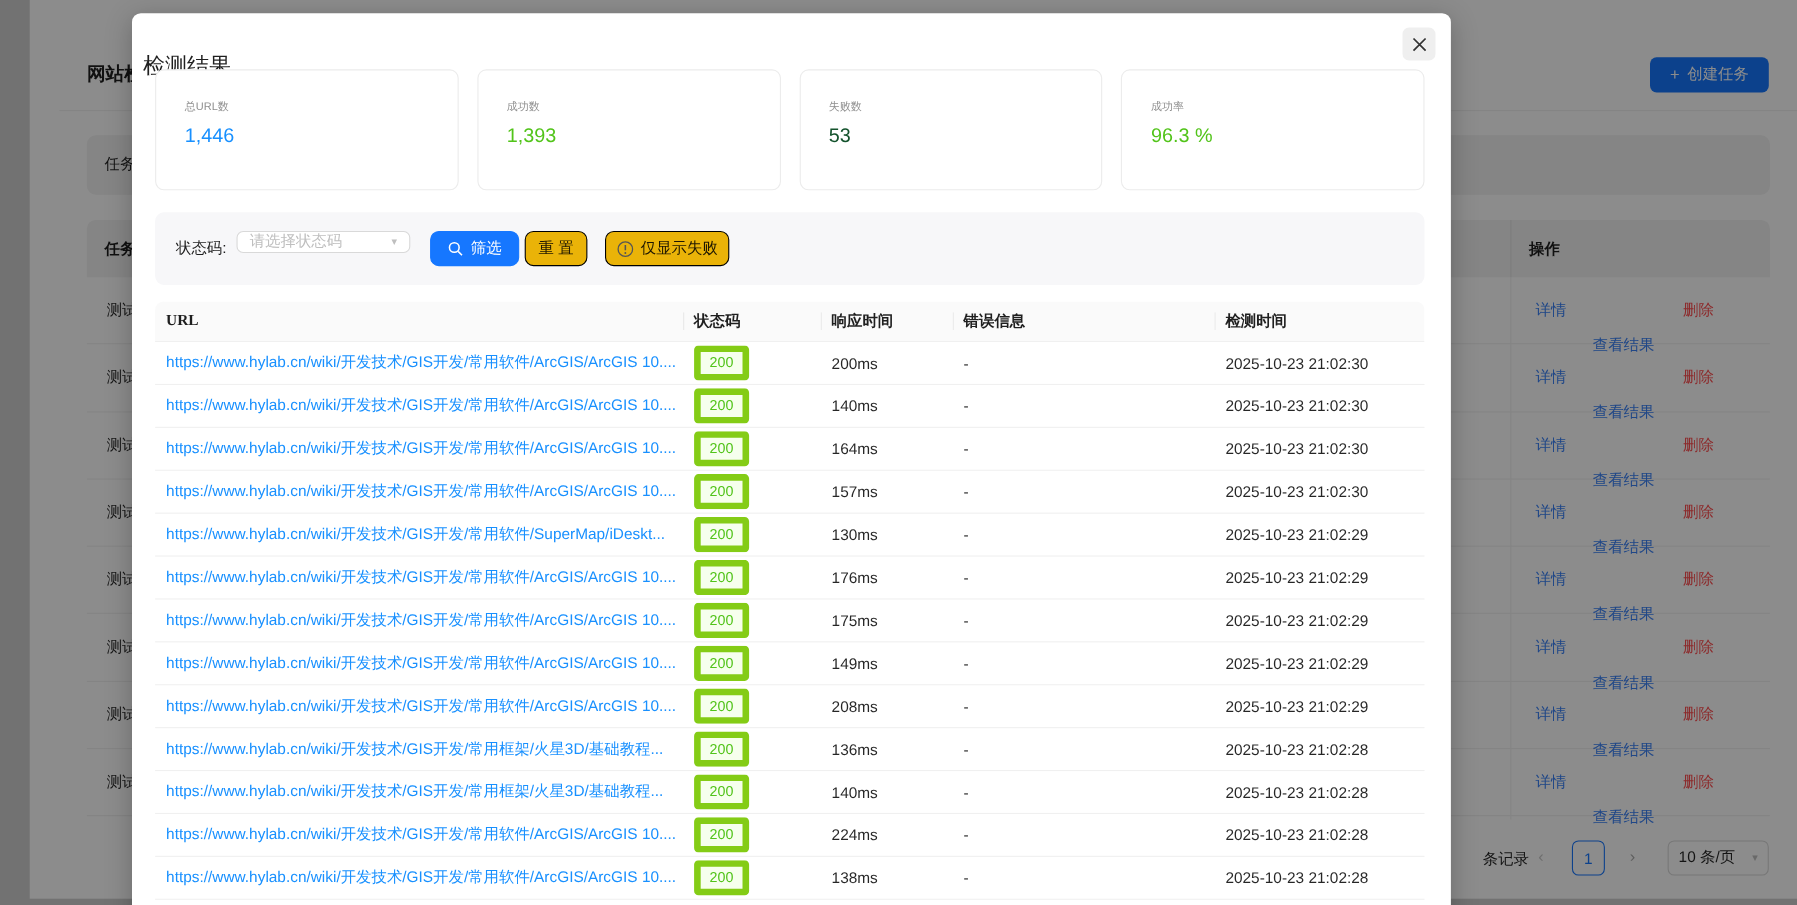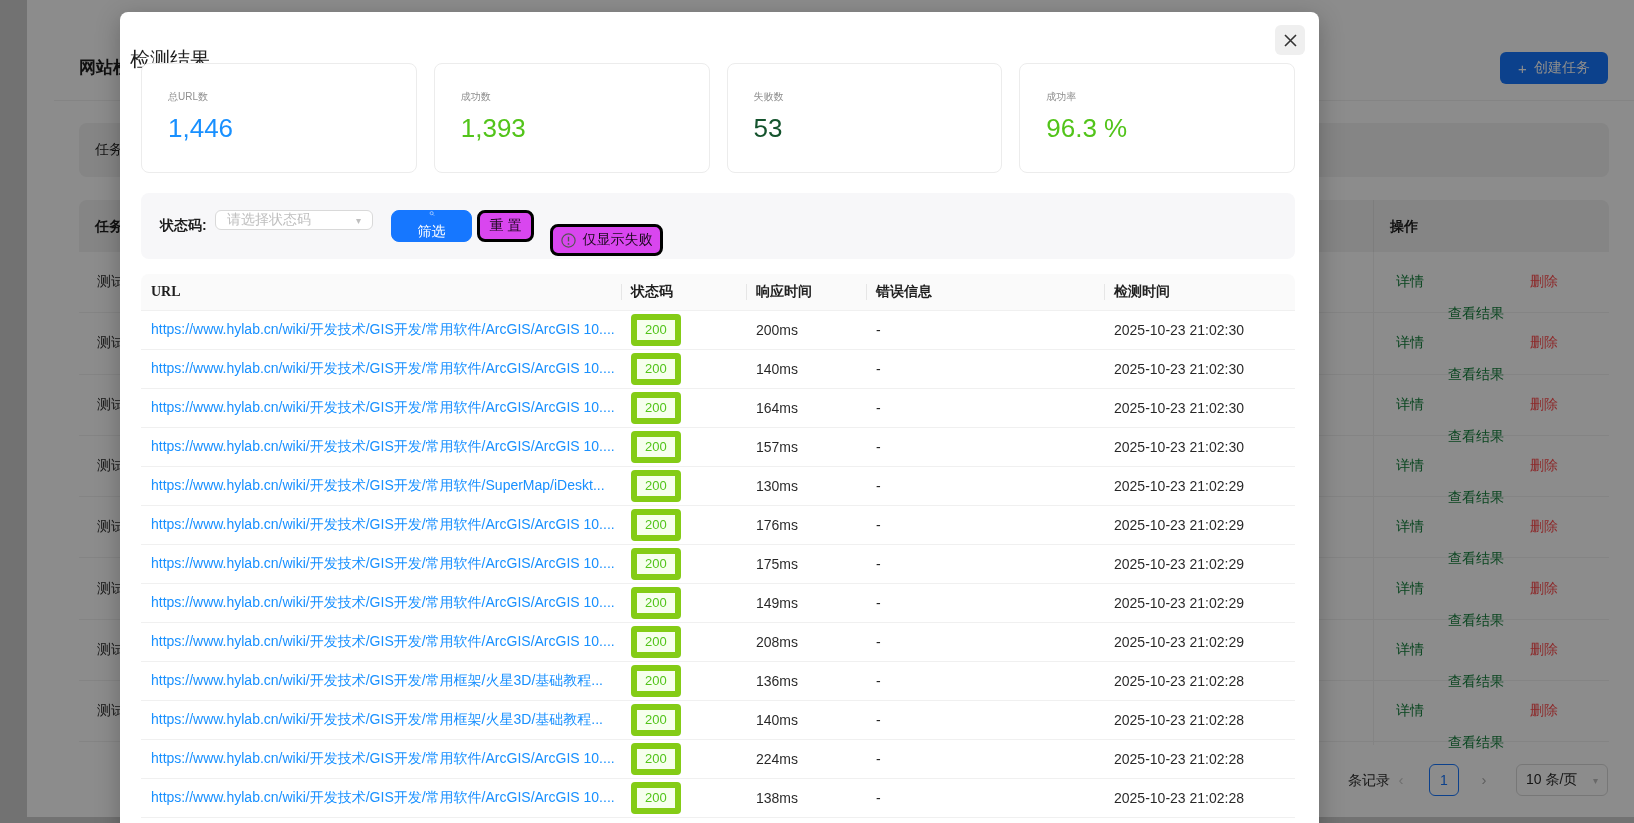--- a/index.html
+++ b/index.html
@@ -15,21 +15,21 @@
   .pg-divider { position:absolute; left:27px; top:100px; width:1607px; height:1px; background:#f0f0f0; }
   .pg-filterband { position:absolute; left:52px; top:123px; width:1530px; height:54px; background:#f2f2f2; border-radius:8px; display:flex; align-items:center; }
   .pg-filterband span { margin-left:16px; color:rgba(0,0,0,.85); }
   .pg-headband { position:absolute; left:52px; top:200px; width:1530px; height:52px; background:#f2f2f2; border-radius:8px 8px 0 0; }
   .pg-headband .name-h { position:absolute; left:16px; top:0; line-height:52px; font-weight:700; color:rgba(0,0,0,.88); }
   .pg-headband .op-h { position:absolute; left:1311px; top:0; line-height:52px; font-weight:700; color:rgba(0,0,0,.88); }
   .fixed-divider { position:absolute; left:1346px; top:200px; width:1px; height:545px; background:rgba(0,0,0,.06); }
   .pg-rows { position:absolute; left:52px; top:252px; width:1530px; }
   .pg-row { position:relative; height:61.3px; border-bottom:1px solid #f0f0f0; }
   .pg-row .task-name { position:absolute; left:18px; top:50%; transform:translateY(-50%); white-space:nowrap; width:62px; overflow:hidden; }
-  .pg-row .lnk { position:absolute; top:50%; transform:translateY(-50%); color:#15803d; cursor:pointer; white-space:nowrap; }
+  .pg-row .lnk { position:absolute; top:50%; transform:translateY(-50%); color:#3b82f6; cursor:pointer; white-space:nowrap; }
   .pg-row .lnk.detail { left:1317px; }
   .pg-row .lnk.view { left:1369px;margin-top:32px; }
   .pg-row .lnk.del { left:1451px; color:#ff4d4f; }
   .pg-pagination { position:absolute; left:0; top:764px; width:1634px; height:32px; }
   .records { position:absolute; left:1321px; line-height:32px; color:rgba(0,0,0,.85); }
   .pag-chev { position:absolute; width:14px; line-height:32px; text-align:center; font-size:15px; }
   .pag-prev { left:1367px; color:#c9c9c9; }
   .pag-next { left:1450px; color:#ababab; }
   .page-box { position:absolute; left:1402px; width:30px; height:32px; border:1px solid #1677ff; border-radius:6px; background:#fff; color:#1677ff; text-align:center; line-height:30px; cursor:pointer; }
   .size-box { position:absolute; left:1489px; width:92px; height:32px; border:1px solid #d9d9d9; border-radius:6px; background:#fff; display:flex; align-items:center; justify-content:space-between; padding:0 9px; cursor:pointer; color:rgba(0,0,0,.85); }
@@ -38,33 +38,33 @@
   
   .mask { position:absolute; inset:0; background:rgba(0,0,0,.45); z-index:10; }
 
   
   .modal { position:absolute; left:120px; top:12px; width:1199px; height:830px; background:#fff; border-radius:8px; z-index:20; box-shadow:0 6px 24px rgba(0,0,0,.25); }
   .m-title { position:absolute; left:10px; top:34px; font-size:20px; font-weight:400; color:rgba(0,0,0,.88); }
   .m-close { position:absolute; right:14px; top:13px; width:30px; height:30px; background:#efefef; border:none; border-radius:6px; display:flex; align-items:center; justify-content:center; cursor:pointer; }
   .stats { position:absolute; left:21px; top:51px; width:1154px; display:flex; gap:17px; }
   .stat-card { flex:1; height:110px; border:1px solid #ececec; border-radius:8px; background:#fff; padding:26px 0 0 26px; }
   .stat-label { font-size:10px; color:#8f8f8f; }
-  .stat-value { margin-top:9px; font-size:26px; }
+  .stat-value { margin-top:9px; font-size:18px; }
   .c-blue { color:#1890ff; } .c-green { color:#52c41a; } .c-red { color:#14532d; }
 
   .filterbar { position:absolute; left:21px; top:181px; width:1154px; height:66px; background:#f7f7f9; border-radius:8px; }
-  .fb-label { position:absolute; left:19px; top:24px; font-weight:700; color:rgba(0,0,0,.88); }
+  .fb-label { position:absolute; left:19px; top:24px; font-weight:400; color:rgba(0,0,0,.88); }
   .fb-select { position:absolute; left:74px; top:17px; width:158px; height:20px; background:#fff; border:1px solid #d9d9d9; border-radius:6px; display:flex; align-items:center; justify-content:space-between; padding:0 11px; cursor:pointer; }
   .fb-select .ph { color:#bfbfbf; }
   .fb-select .chev { color:#bfbfbf; font-size:10px; }
   .btn { height:32px; border-radius:8px; font-size:14px; display:inline-flex; align-items:center; justify-content:center; gap:7px; cursor:pointer; }
-  .btn-primary { position:absolute; left:250px; top:17px; width:81px; background:#1677ff; border:1px solid #1677ff; color:#fff;flex-direction:column; }
-  .btn-plain { background:#d946ef; border:3px solid #000000; color:rgba(0,0,0,.88); }
+  .btn-primary { position:absolute; left:250px; top:17px; width:81px; background:#1677ff; border:1px solid #1677ff; color:#fff; }
+  .btn-plain { background:#eab308; border:1px solid #000000; color:rgba(0,0,0,.88); }
   .btn-reset { position:absolute; left:336px; top:17px; width:57px; }
-  .btn-fail { position:absolute; left:409px; top:31px; width:113px; }
+  .btn-fail { position:absolute; left:409px; top:17px; width:113px; }
 
   .rtable { position:absolute; left:21px; top:262px; width:1154px; }
   .t-head, .t-row { display:grid; grid-template-columns:480px 125px 120px 238px 1fr; align-items:center; }
   .t-head { height:37px; background:#fafafa; border-radius:8px 8px 0 0; border-bottom:1px solid #f0f0f0; font-weight:700; color:rgba(0,0,0,.88); }
   .t-head .c { position:relative;font-family:Liberation Serif, serif; }
   .t-head .c + .c::before { content:''; position:absolute; left:0; top:50%; transform:translateY(-50%); width:1px; height:16px; background:rgba(0,0,0,.08); }
   .t-row { height:39px; border-bottom:1px solid #f0f0f0; }
   .c { padding-left:10px; white-space:nowrap; overflow:hidden; }
   .url-link { color:#1890ff; text-decoration:none; cursor:pointer; }
   .badge { display:inline-block; padding:1px 8px; font-size:13px; color:#52c41a; background:#f6ffed; border:6px solid #84cc16; border-radius:4px; line-height:18px; }

